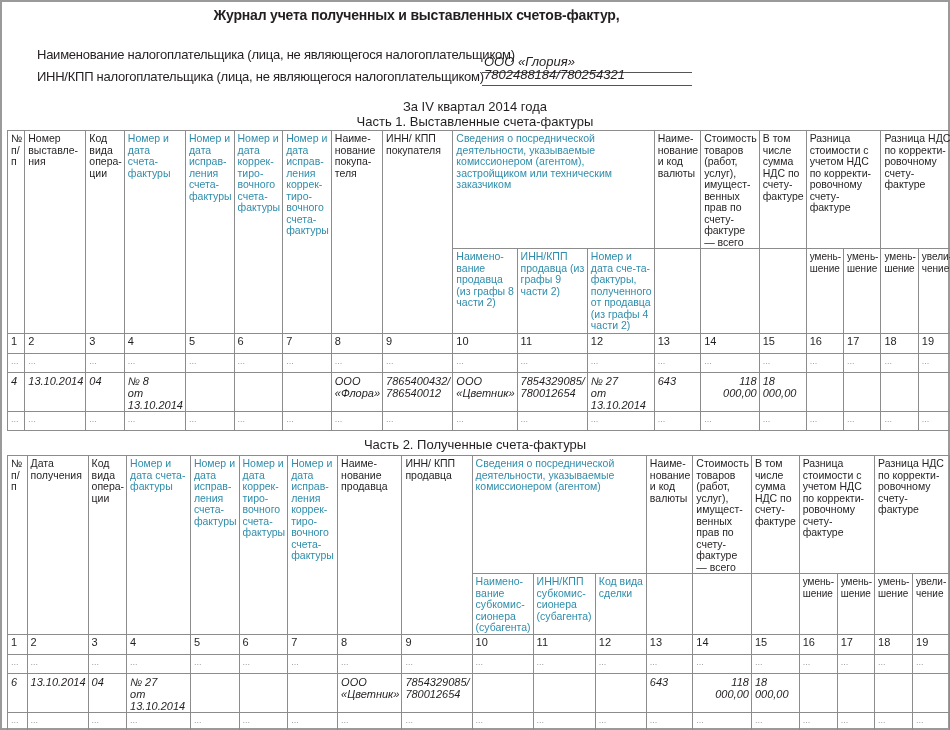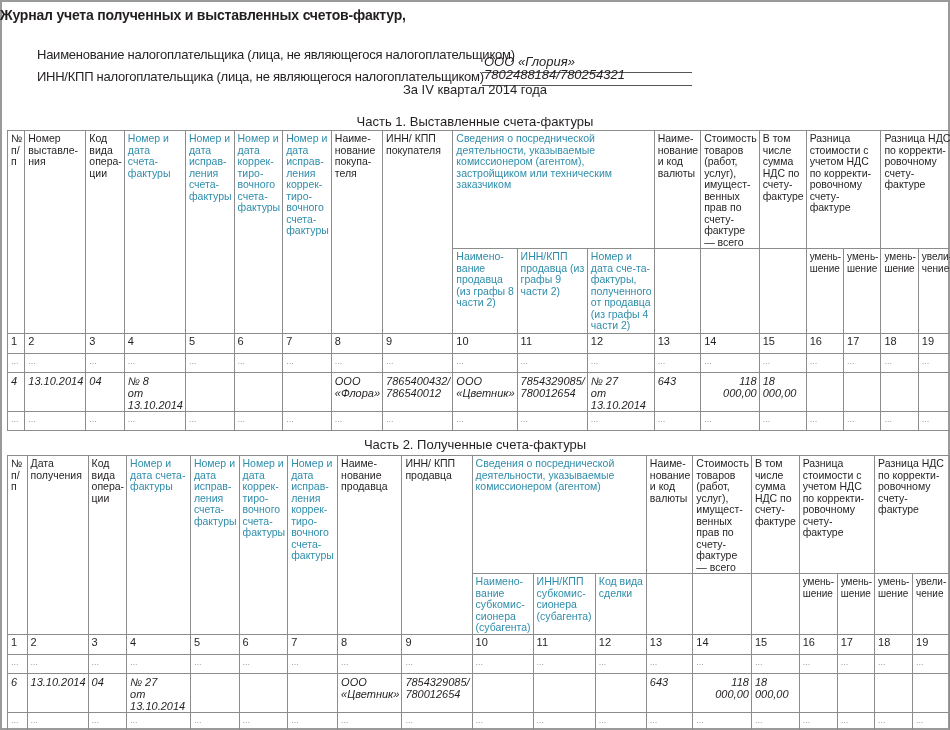--- a/index.html
+++ b/index.html
@@ -1,21 +1,21 @@
 <!DOCTYPE html>
 <html><head>
 <meta charset="utf-8">
 <style>
   html, body { margin: 0; padding: 0; }
   body {
     width: 950px; height: 730px; background: #ffffff; position: relative; overflow: hidden;
     font-family: "Liberation Sans", sans-serif; color: #231f20;
   }
   .frame { position: absolute; left: 0; top: 0; width: 946px; height: 726px; border: 2px solid #9a9a9a; }
-  .title { position: absolute; left: 0; top: 7px; width: 833px; font-weight: bold; font-size: 14px; line-height: 17px; letter-spacing: -0.2px; }
+  .title { position: absolute; left: 0; top: 7px; width: 833px; text-align: center; font-weight: bold; font-size: 14px; line-height: 17px; letter-spacing: -0.2px; }
   .title .frag { font-weight: normal; }
   .field-label { position: absolute; left: 9px; font-size: 13px; letter-spacing: -0.25px; margin-left: 28px; }
   .field-value { position: absolute; left: 482px; width: 208px; font-size: 13px; font-style: italic; border-bottom: 1px solid #555; padding-bottom: 3px; padding-left: 2px; }
   .center-text { position: absolute; left: 0; width: 950px; text-align: center; font-size: 13px; }
   table.journal { position: absolute; left: 7px; border-collapse: collapse; table-layout: fixed; font-size: 10.5px; line-height: 11.5px; }
   table.journal td { border: 1px solid #8c8c8c; vertical-align: top; padding: 2px 2px 0 3px; overflow: hidden; word-wrap: break-word; }
   .blue { color: #2f8dab; }
   td.num { height: 17px; font-size: 11px; vertical-align: middle; }
   td.dots { height: 16px; color: #9a9a9a; font-size: 9px; vertical-align: middle; }
   td.data { height: 27px; font-style: italic; font-size: 11px; line-height: 12px; }
@@ -30,21 +30,21 @@
 
 <div class="title">
   <div>Журнал учета полученных и выставленных счетов-фактур,</div>
 </div>
 
 <div class="field-label" style="top:47px;">Наименование налогоплательщика (лица, не являющегося налогоплательщиком)</div>
 <div class="field-value" style="top:46px;margin-top:8px;">ООО «Глория»</div>
 <div class="field-label" style="top:69px;">ИНН/КПП налогоплательщика (лица, не являющегося налогоплательщиком)</div>
 <div class="field-value" style="top:67px;">7802488184/780254321</div>
 
-<div class="center-text" style="top:82px;text-align:center;">За IV квартал 2014 года</div>
+<div class="center-text" style="top:99px;text-align:center;">За IV квартал 2014 года</div>
 <div class="center-text" style="top:114px;">Часть 1. Выставленные счета-фактуры</div>
 
 <table class="journal" style="top:130px;">
   <colgroup>
     <col style="width:23px">
       <col style="width:56px">
       <col style="width:36px">
       <col style="width:68px">
       <col style="width:46px">
       <col style="width:45px">

